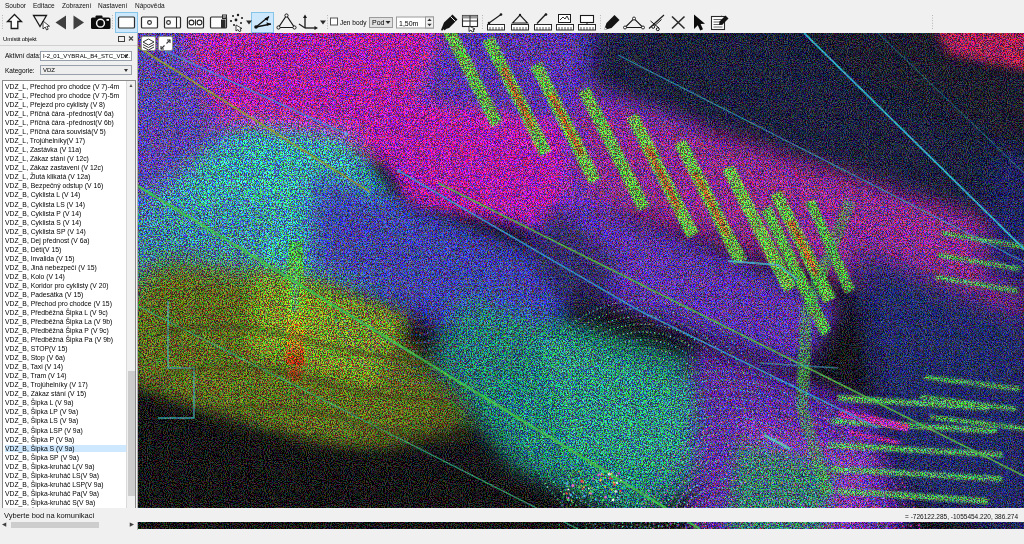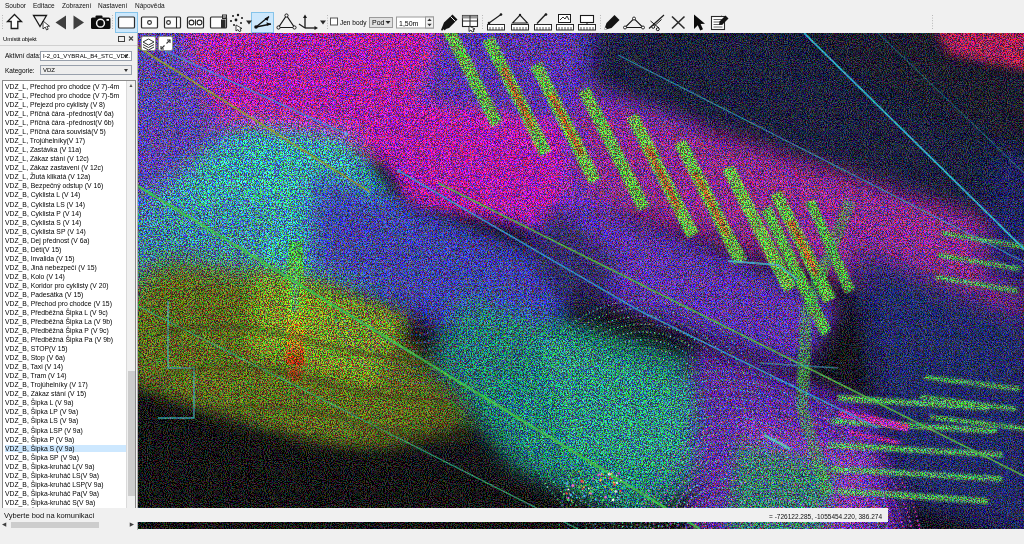--- a/index.html
+++ b/index.html
@@ -16,21 +16,21 @@
   .combo i { position:absolute; right:3px; top:3px; width:0; height:0; border-left:2.8px solid transparent; border-right:2.8px solid transparent; border-top:3.6px solid #333; }
   .combo s { position:absolute; left:2px; top:1.5px; text-decoration:none; font-style:normal; white-space:nowrap; }
   .list { position:absolute; left:2px; top:46.5px; width:134px; height:437px; background:#fff; border:1px solid #8a8a8a; overflow:hidden; }
   .list .row { position:absolute; left:2px; font-size:6.8px; color:#000; white-space:nowrap; }
   .vsb { position:absolute; right:0; top:0; width:9px; height:435px; background:#f0f0f0; border-left:1px solid #dadada; }
   .vsb .thumb { position:absolute; left:1px; top:290px; width:7px; height:125px; background:#cdcdcd; }
   .vsb .ar { position:absolute; left:1.5px; font-size:5px; color:#505050; }
   .hsb { position:absolute; left:0; top:486px; width:137px; height:10px; background:#f0f0f0; }
   .hsb .thumb { position:absolute; left:11px; top:1px; width:88px; height:8px; background:#cdcdcd; }
   .hsb .ar { position:absolute; top:2px; font-size:5.5px; color:#404040; }
-  .statusbar { position:absolute; left:0; top:508px; width:888px; height:14px; background:#f0f0f0;text-decoration:underline; }
+  .statusbar { position:absolute; left:0; top:508px; width:1024px; height:14px; background:#f0f0f0;text-decoration:underline; }
   .statusbar .lt { position:absolute; left:4px; top:3px; font-size:7.5px; color:#101010; }
   .statusbar .rt { position:absolute; right:6px; top:5px; font-size:6.5px; color:#101010; }
   .viewport { position:absolute; left:138px; top:33px; width:886px; height:496px; background:#000; }
   .vbtn { position:absolute; width:15px; height:15px; background:#fff; border:1px solid #909090; border-radius:2px; z-index:5; }
 </style>
 </head>
 <body>
 <div class="menubar">
   <span style="left:5px">Soubor</span>
   <span style="left:33px">Editace</span>

